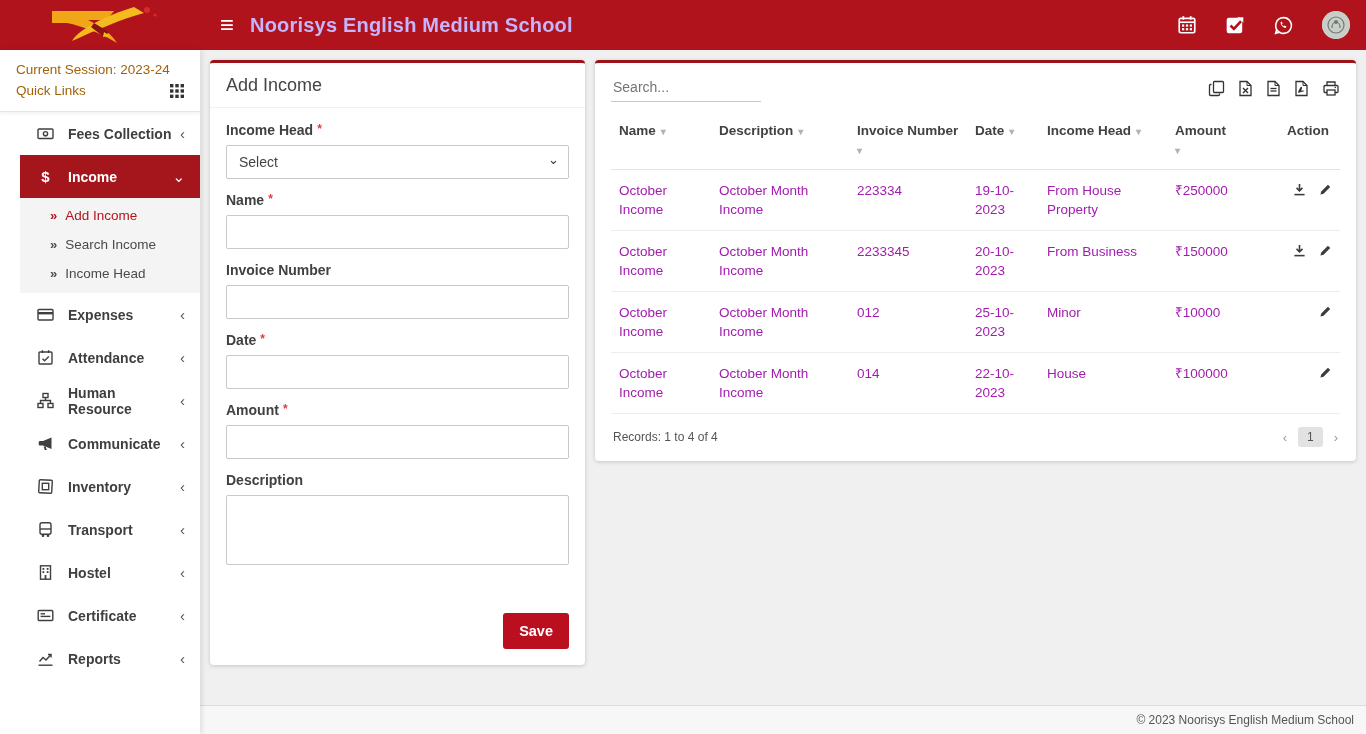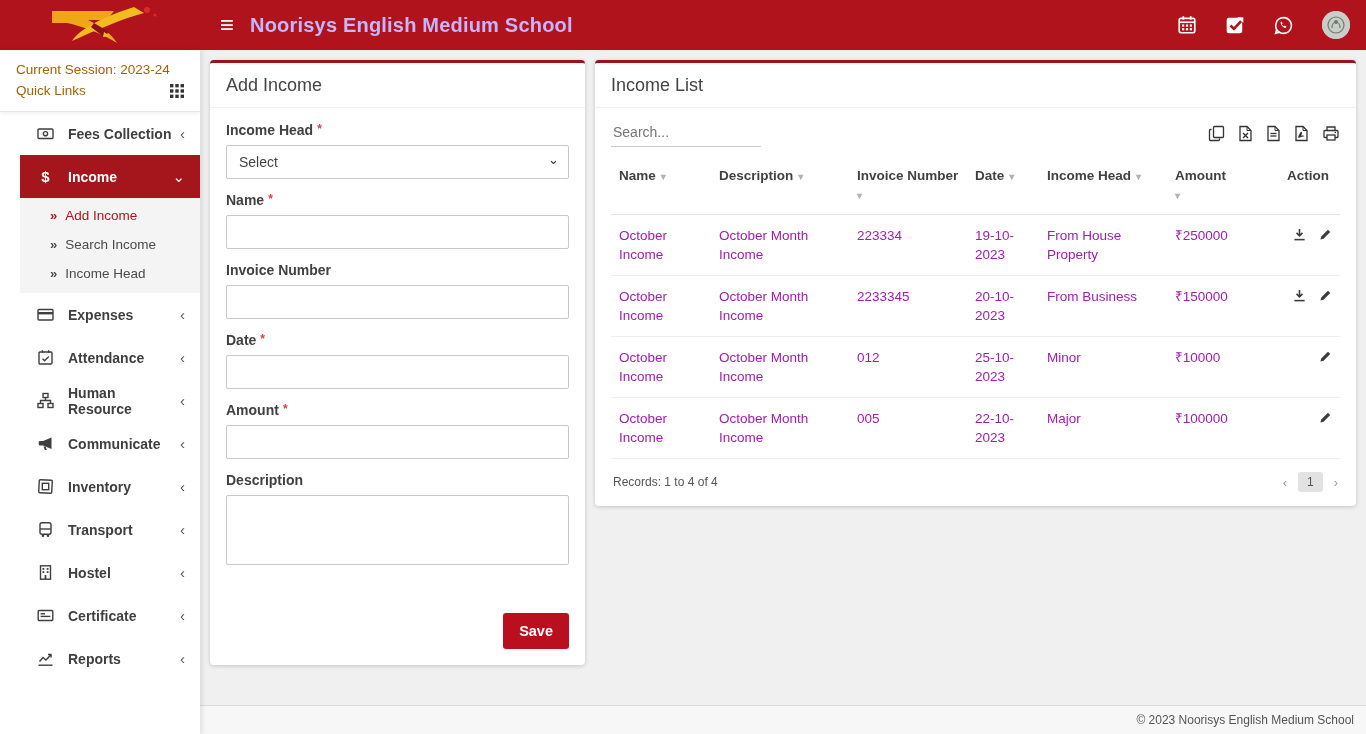--- a/index.html
+++ b/index.html
@@ -375,21 +375,20 @@
               <textarea class="finput" style=""></textarea>
             </div>
 
             <div class="save-row">
               <button class="save-btn">Save</button>
             </div>
           </div>
         </section>
 
         <section class="card card-list">
-          <div class="card-title">Income List</div>
           <div class="lbody">
 
             <div class="toolbar">
               <input class="search" type="text" placeholder="Search..." style="">
               <div class="exports">
                 <span class="ex">
                   <svg width="17" height="17" viewBox="0 0 17 17" fill="none" stroke="#333" stroke-width="1.3">
                     <rect x="5.5" y="1.5" width="10" height="11" rx="1"></rect>
                     <path d="M3.5 4.5 H2.5 a1 1 0 0 0 -1 1 v9 a1 1 0 0 0 1 1 h8 a1 1 0 0 0 1 -1 v-1"></path>
                   </svg>
@@ -508,23 +507,23 @@
                         <svg width="13" height="13" viewBox="0 0 14 14" fill="#3c3c3c">
                           <path d="M1.5 12.5 l.9 -3.4 L9.6 1.9 l2.5 2.5 -7.2 7.2 Z"></path>
                         </svg>
                       </span>
                     </div>
                   </td>
                 </tr>
                 <tr>
                   <td>October Income</td>
                   <td>October Month Income</td>
-                  <td>005</td>
+                  <td>014</td>
                   <td>22-10-2023</td>
-                  <td>Major</td>
+                  <td>House</td>
                   <td>₹100000</td>
                   <td class="col-action">
                     <div class="actions">
                       <span class="ai">
                         <svg width="13" height="13" viewBox="0 0 14 14" fill="#3c3c3c">
                           <path d="M1.5 12.5 l.9 -3.4 L9.6 1.9 l2.5 2.5 -7.2 7.2 Z"></path>
                         </svg>
                       </span>
                     </div>
                   </td>

